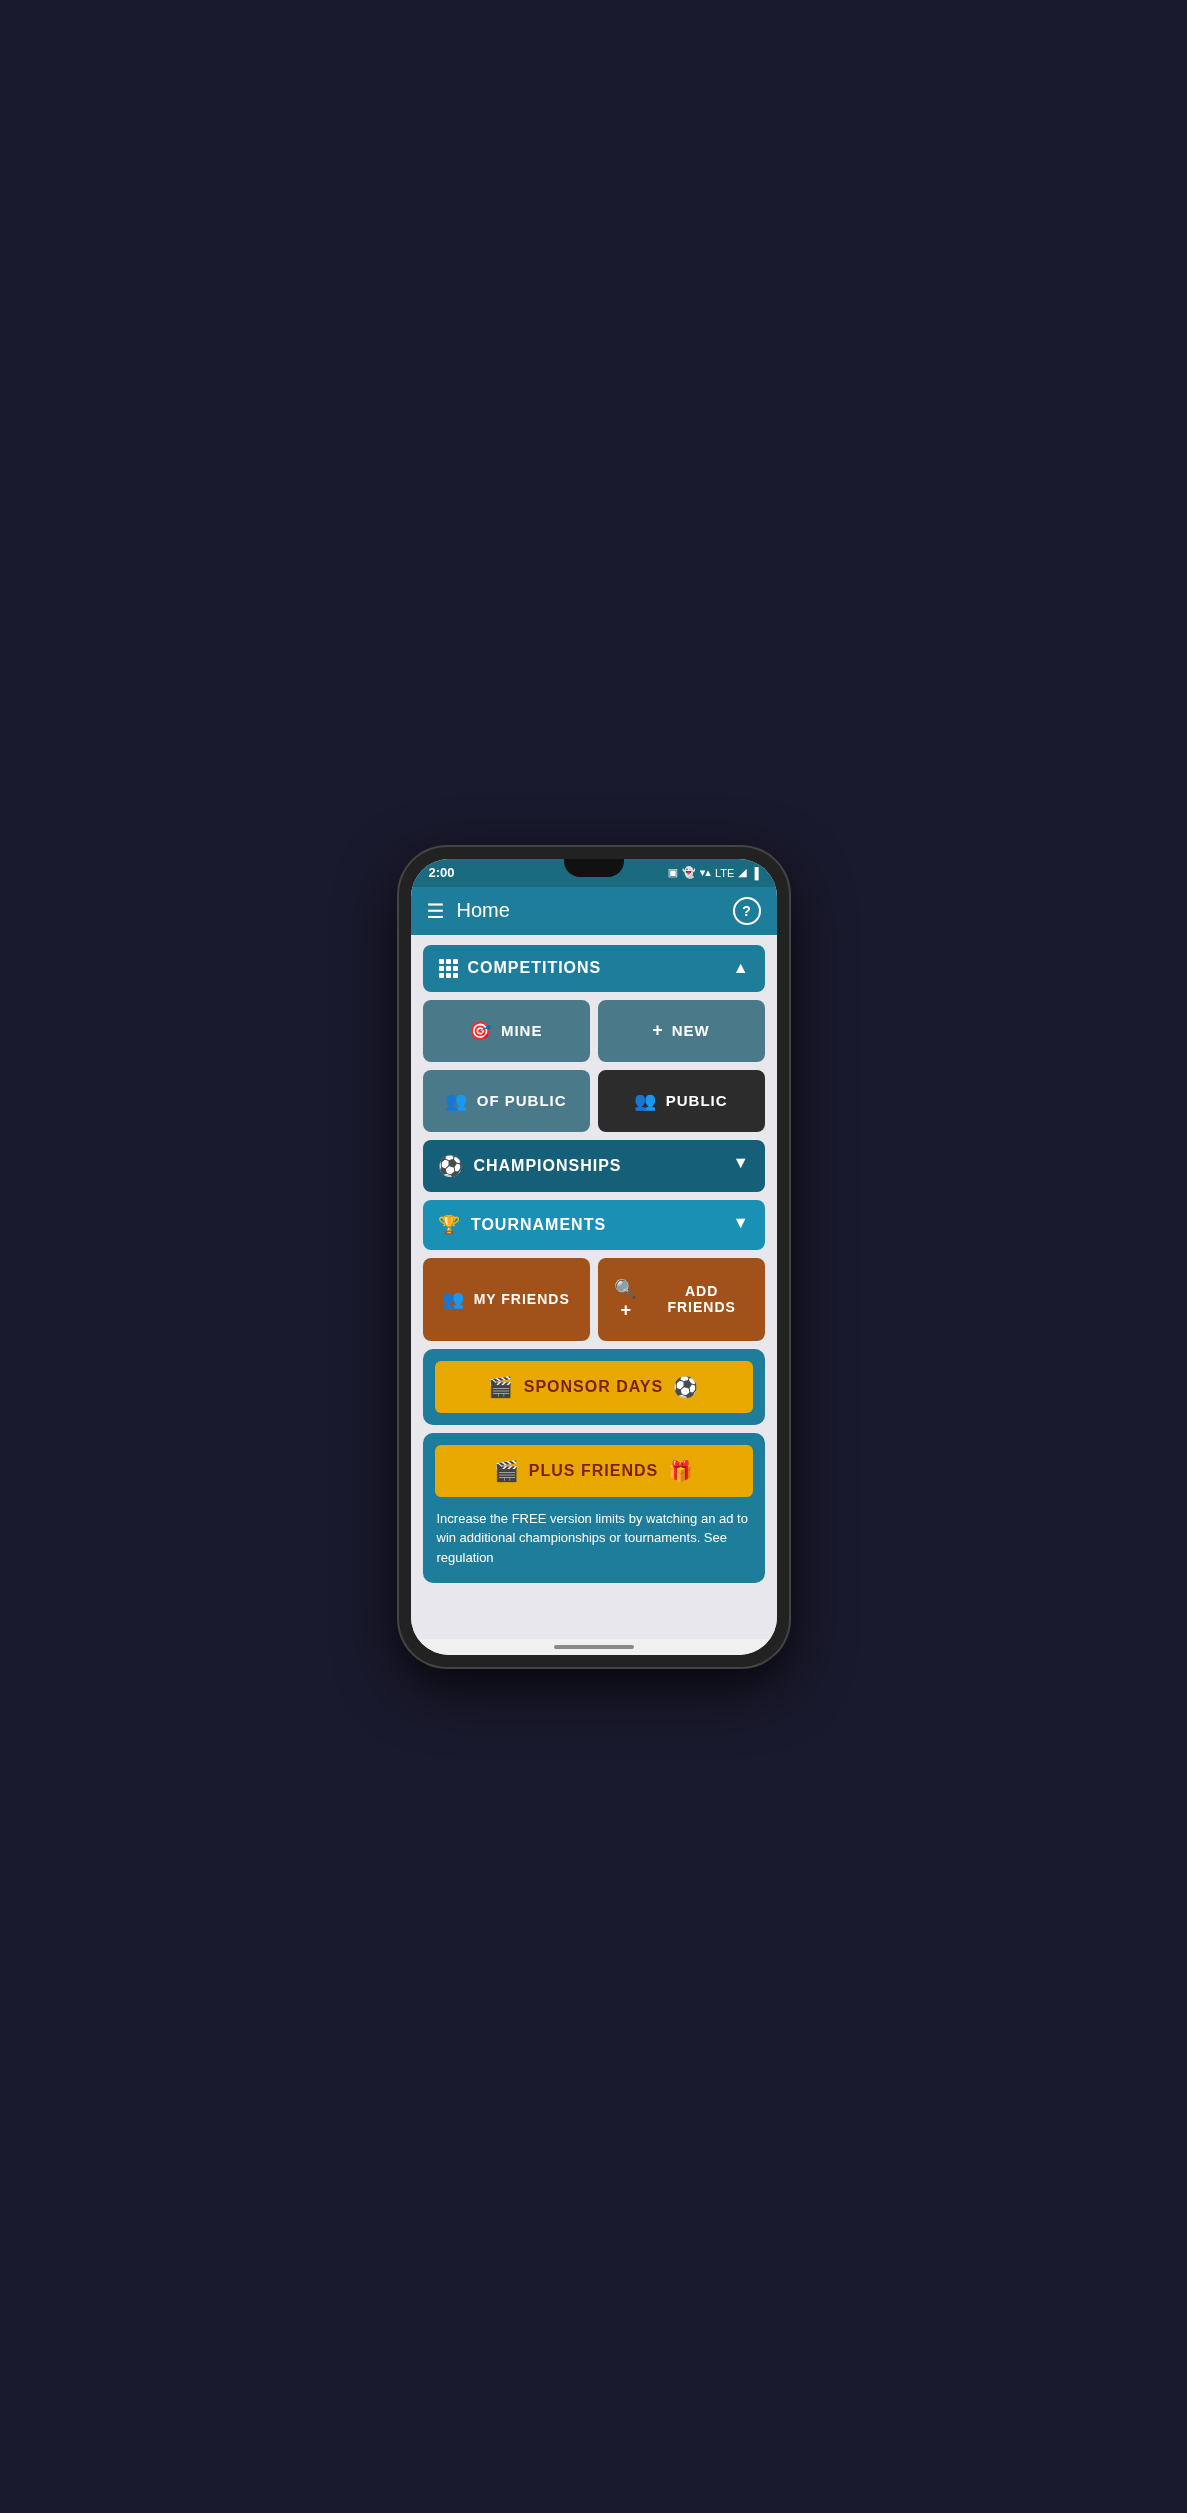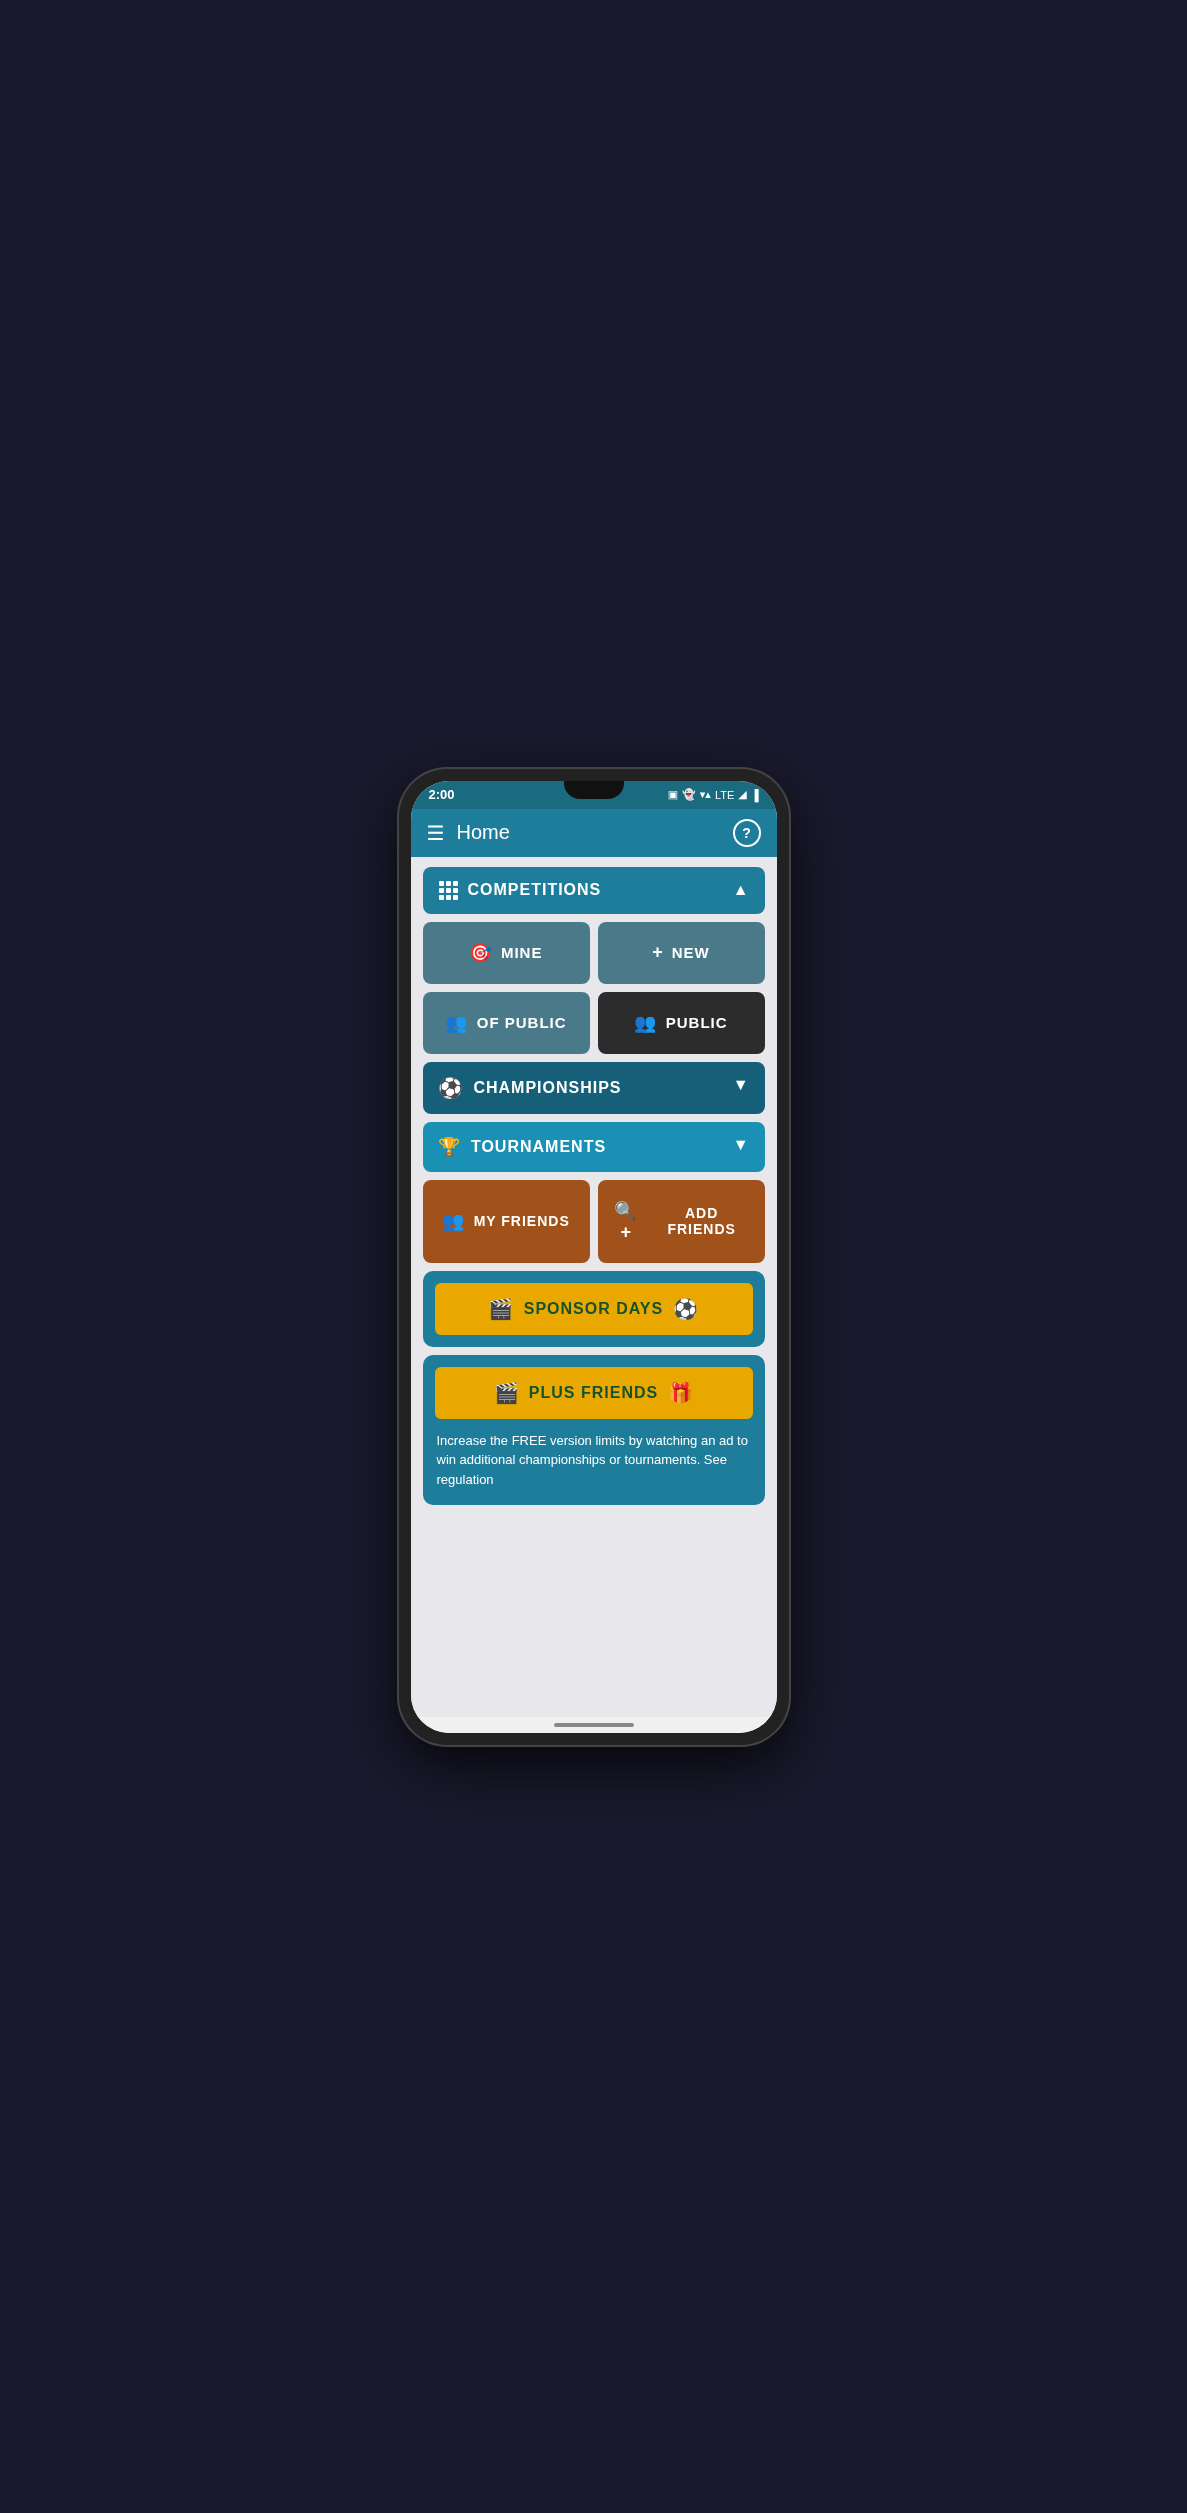--- a/index.html
+++ b/index.html
@@ -6,21 +6,21 @@
     body {
       background: #1a1a2e;
       display: flex;
       justify-content: center;
       align-items: center;
       min-height: 100vh;
       font-family: 'Arial', sans-serif;
     }
     .phone-frame {
       width: 390px;
-      height: 976px;
+      height: 820px;
       background: #222;
       border-radius: 48px;
       padding: 12px;
       box-shadow: 0 0 0 2px #444, 0 20px 60px rgba(0,0,0,0.8);
       position: relative;
       overflow: hidden;
     }
     .phone-inner {
       width: 100%;
       height: 100%;
@@ -208,21 +208,21 @@
     .info-card-banner {
       background: #e8a800;
       border-radius: 6px;
       padding: 14px 10px;
       display: flex;
       align-items: center;
       justify-content: center;
       gap: 10px;
     }
     .info-card-banner-text {
-      color: #14532d;
+      color: #7f1d1d;
       font-size: 16px;
       font-weight: 700;
       letter-spacing: 1px;
     }
     .info-card-banner-icon {
       font-size: 20px;
     }
     .info-card-body {
       color: white;
       font-size: 13px;

